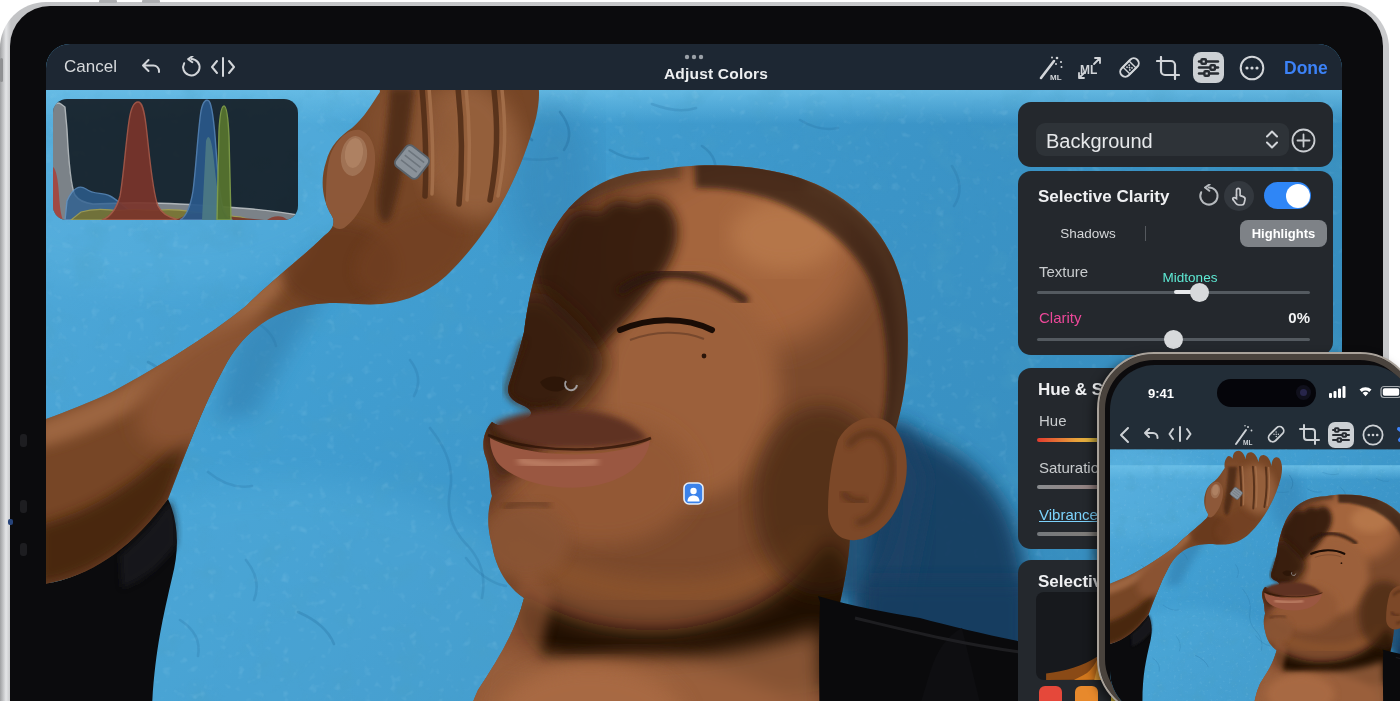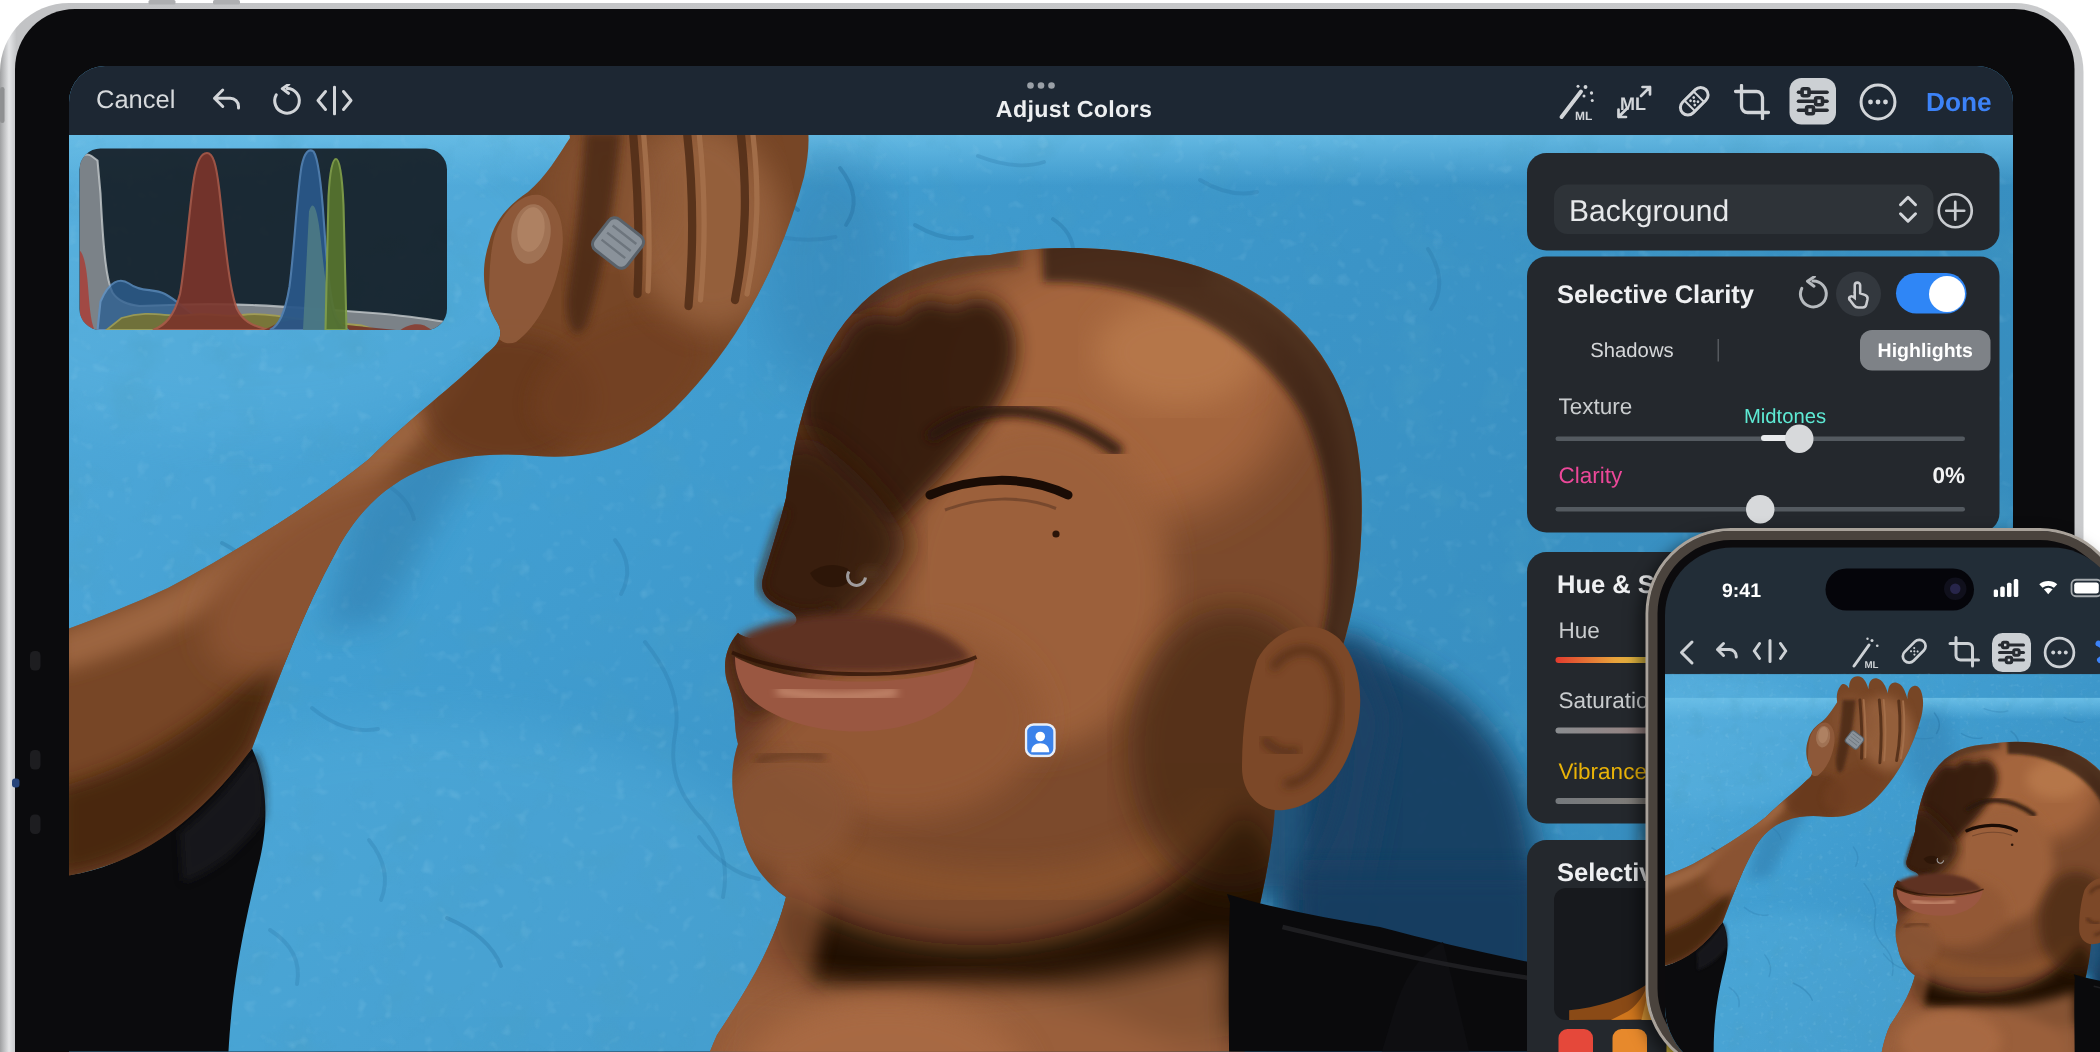--- a/index.html
+++ b/index.html
@@ -446,21 +446,21 @@
       </div>
 
       <div class="panel" style="top:324px;height:181px;">
         <div class="abs" style="left:20px;top:12px;font-size:17px;font-weight:bold;color:#eff0f2;">Hue &amp; Saturation</div>
         <div class="abs" style="left:21px;top:44px;font-size:15px;color:#c9ccce;">Hue</div>
         <div class="abs" style="left:19px;top:70px;width:273px;height:4px;border-radius:2px;
              background:linear-gradient(90deg,#e23b2e,#e8a23b,#d8d44a,#58c04a,#3bb5c8,#3b62d8,#a93bd8,#e23b2e);"></div>
         <div class="abs" style="left:21px;top:91px;font-size:15px;color:#c9ccce;">Saturation</div>
         <div class="abs" style="left:19px;top:117px;width:273px;height:4px;border-radius:2px;
              background:linear-gradient(90deg,#8a8d90,#c05a48);"></div>
-        <div class="abs" style="left:21px;top:138px;font-size:15px;color:#eab308;">Vibrance</div>
+        <div class="abs" style="left:21px;top:138px;font-size:15px;color:#7dd3fc;text-decoration:underline;">Vibrance</div>
         <div class="abs" style="left:19px;top:164px;width:273px;height:4px;border-radius:2px;
              background:linear-gradient(90deg,#75797d,#a88a68);"></div>
       </div>
 
       <div class="panel" style="top:516px;height:230px;">
         <div class="abs" style="left:20px;top:12px;font-size:17px;font-weight:bold;color:#eff0f2;">Selective Color</div>
         <div class="abs" style="left:18px;top:32px;width:274px;height:88px;border-radius:8px;background:#17191d;overflow:hidden;">
           <svg width="274" height="88" viewBox="0 0 274 95">
             <path d="M0,95 L0,88 C20,86 40,80 55,70 C62,64 66,50 70,30 C73,14 76,6 80,10 C84,16 86,40 90,60 C94,78 100,88 120,91 L160,94 Z" fill="#8a4a16"></path>
             <path d="M30,95 L40,90 C52,84 58,70 62,50 L66,28 C68,40 70,60 74,75 C78,87 84,92 94,94 Z" fill="#d87c1e" opacity=".9"></path>

